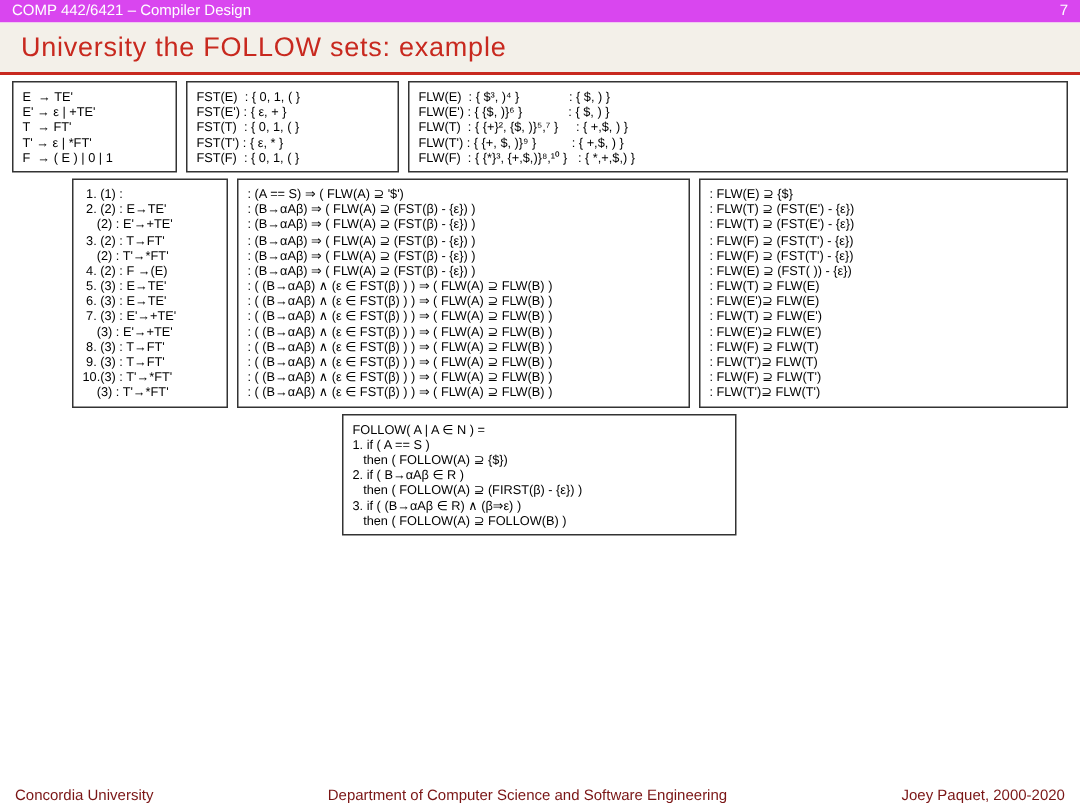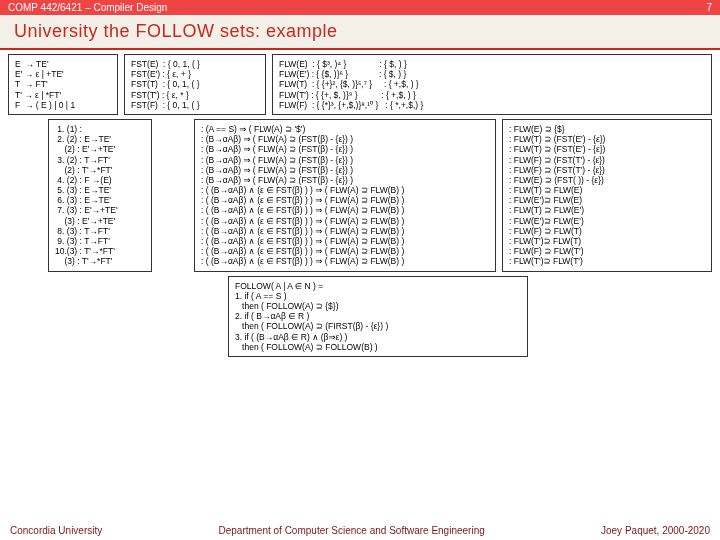--- a/index.html
+++ b/index.html
@@ -5,21 +5,21 @@
   * { margin: 0; padding: 0; box-sizing: border-box; }
   body {
     width: 720px;
     height: 540px;
     font-family: Arial, sans-serif;
     background: #fff;
     position: relative;
     overflow: hidden;
   }
   .header-bar {
-    background: #ef4444;
+    background: #d946ef;
     color: #fff;
     font-size: 10px;
     padding: 2px 8px;
     display: flex;
     justify-content: space-between;
   }
   .title-bar {
     background: #f3f0e9;
     border-bottom: 2px solid #c8291f;
     padding: 6px 14px;
@@ -49,24 +49,24 @@
   .box.grammar { flex: 0 0 110px; }
   .box.fst { flex: 0 0 142px; }
   .box.flw { flex: 1; }
   .row2 {
     display: flex;
     gap: 6px;
     margin-bottom: 4px;
     padding-left: 40px;
   }
   .box.steps { flex: 0 0 104px; }
-  .box.derive { flex: 0 0 302px; margin-left: 36px; }
+  .box.derive { flex: 0 0 302px; }
   .box.result { flex: 1; }
   .box.algo {
-    width: 300px;
+    width: 263px;
     margin-left: 220px;
     margin-top: 2px;
   }
   .footer {
     position: absolute;
     bottom: 4px;
     left: 0;
     right: 0;
     display: flex;
     justify-content: space-between;

